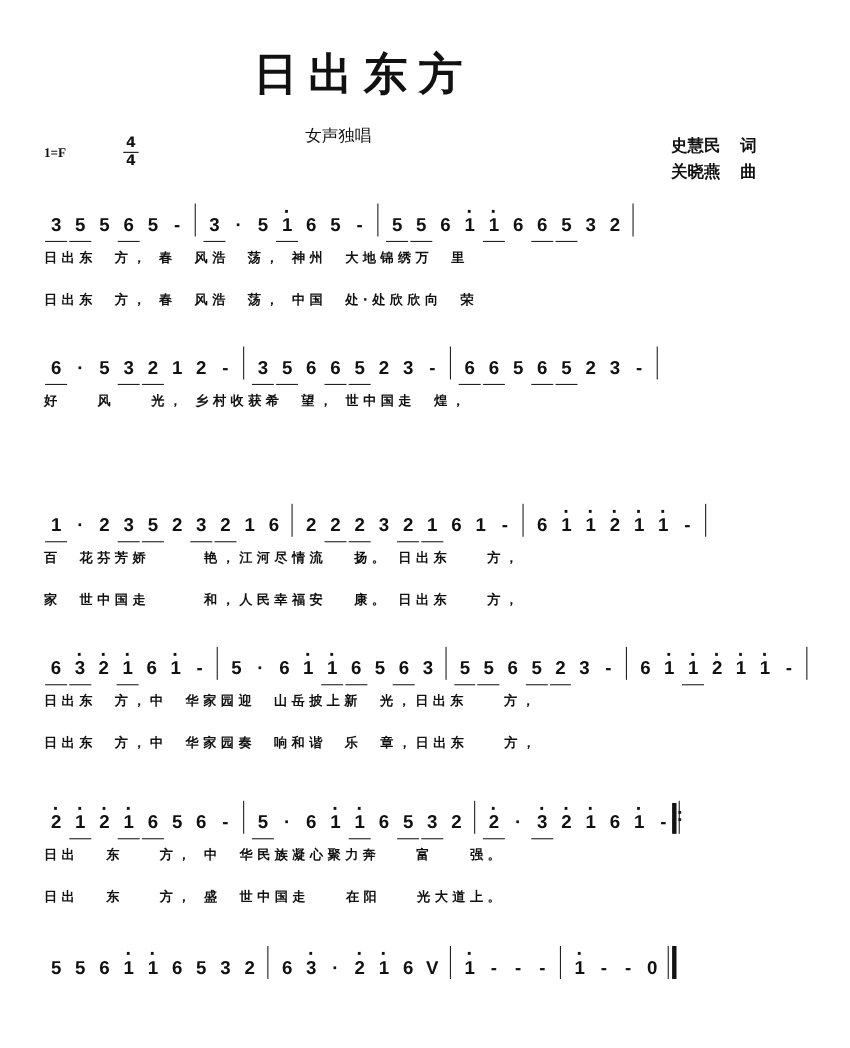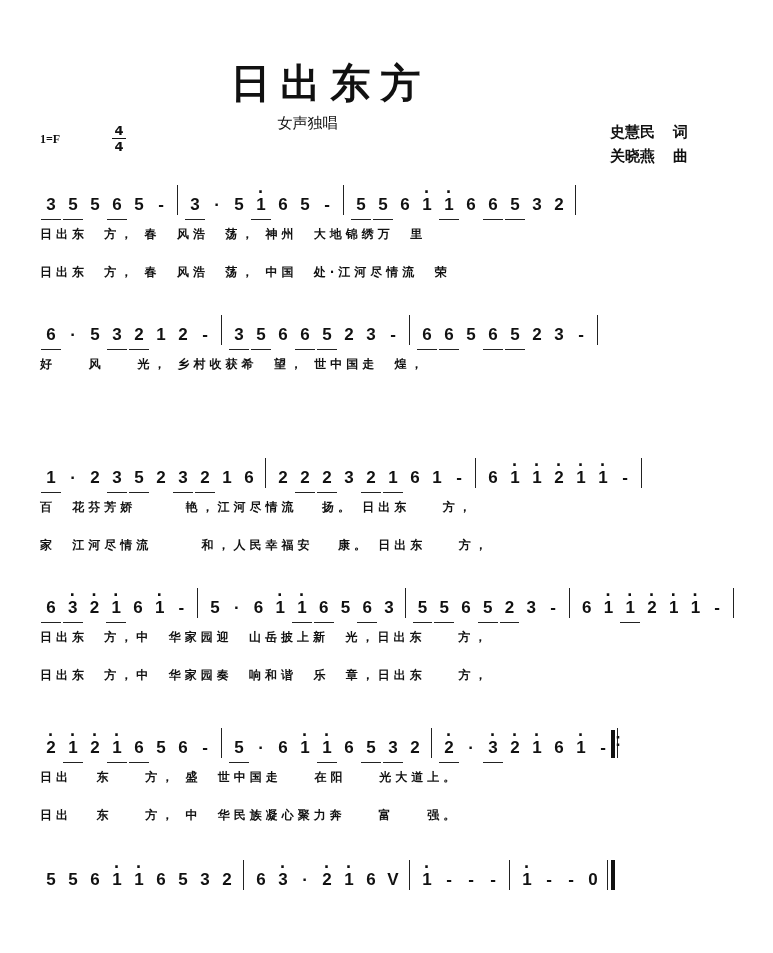--- a/index.html
+++ b/index.html
@@ -1,19 +1,19 @@
 <!DOCTYPE html>
 <html><head>
 <meta charset="utf-8">
 <style>
   html, body { margin: 0; padding: 0; background: #ffffff; }
   body { width: 773px; height: 953px; position: relative; overflow: hidden;
          font-family: "DejaVu Sans", "Liberation Sans", sans-serif; color: #111; }
   .title { position: absolute; left: 0; width: 661px; top: 40px; text-align: center;
-           font-size: 40px; font-weight: bold; letter-spacing: 10px; margin-top: 16px; }
+           font-size: 40px; font-weight: bold; letter-spacing: 10px; }
   .subtitle { position: absolute; left: 0; width: 615px; top: 114px; text-align: center;
               font-size: 15px; font-family: "DejaVu Serif", serif; }
   .key { position: absolute; left: 40px; top: 132px; font-size: 12px; font-weight: bold;
          font-family: "Liberation Serif", serif; }
   .timesig { position: absolute; left: 112px; top: 124px; font-size: 13px; font-weight: bold;
              text-align: center; line-height: 13px; width: 14px; }
   .timesig .bar { border-top: 1.5px solid #111; margin: 1px 0; }
   .credits { position: absolute; left: 610px; top: 120px; font-size: 15px; font-weight: bold; line-height: 24px; text-align: right; }
   .credits .role { display: inline-block; margin-left: 18px; }
 
@@ -71,21 +71,21 @@
         <span class="n hi">1</span>
         <span class="n hi u1">1</span>
         <span class="n">6</span>
         <span class="n u1">6</span>
         <span class="n u1">5</span>
         <span class="n">3</span>
         <span class="n">2</span>
         <span class="barline"></span>
       </div>
       <div class="lyric">日出东  方， 春  风浩  荡， 神州  大地锦绣万  里</div>
-      <div class="lyric">日出东  方， 春  风浩  荡， 中国  处·江河尽情流  荣</div>
+      <div class="lyric">日出东  方， 春  风浩  荡， 中国  处·处欣欣向  荣</div>
     </div>
     <div class="row" style="top: 305px;">
       <div class="notes">
         <span class="n u1">6</span>
         <span class="n">·</span>
         <span class="n">5</span>
         <span class="n u1">3</span>
         <span class="n u1">2</span>
         <span class="n">1</span>
         <span class="n">2</span>
@@ -138,21 +138,21 @@
         <span class="n">6</span>
         <span class="n hi">1</span>
         <span class="n hi">1</span>
         <span class="n hi">2</span>
         <span class="n hi">1</span>
         <span class="n hi">1</span>
         <span class="n">-</span>
         <span class="barline"></span>
       </div>
       <div class="lyric">百  花芬芳娇      艳，江河尽情流   扬。 日出东    方，</div>
-      <div class="lyric">家  江河尽情流      和，人民幸福安   康。 日出东    方，</div>
+      <div class="lyric">家  世中国走      和，人民幸福安   康。 日出东    方，</div>
     </div>
     <div class="row" style="top: 578px;">
       <div class="notes">
         <span class="n u1">6</span>
         <span class="n hi u1">3</span>
         <span class="n hi">2</span>
         <span class="n hi u1">1</span>
         <span class="n">6</span>
         <span class="n hi">1</span>
         <span class="n">-</span>
@@ -211,22 +211,22 @@
         <span class="n hi u1">2</span>
         <span class="n">·</span>
         <span class="n hi u1">3</span>
         <span class="n hi">2</span>
         <span class="n hi">1</span>
         <span class="n">6</span>
         <span class="n hi">1</span>
         <span class="n">-</span>
         <span class="barline final repeat"></span>
       </div>
+      <div class="lyric">日出   东    方， 中  华民族凝心聚力奔    富    强。</div>
       <div class="lyric">日出   东    方， 盛  世中国走    在阳    光大道上。</div>
-      <div class="lyric">日出   东    方， 中  华民族凝心聚力奔    富    强。</div>
     </div>
     <div class="row" style="top: 850px;">
       <div class="notes">
         <span class="n">5</span>
         <span class="n">5</span>
         <span class="n">6</span>
         <span class="n hi">1</span>
         <span class="n hi">1</span>
         <span class="n">6</span>
         <span class="n">5</span>

